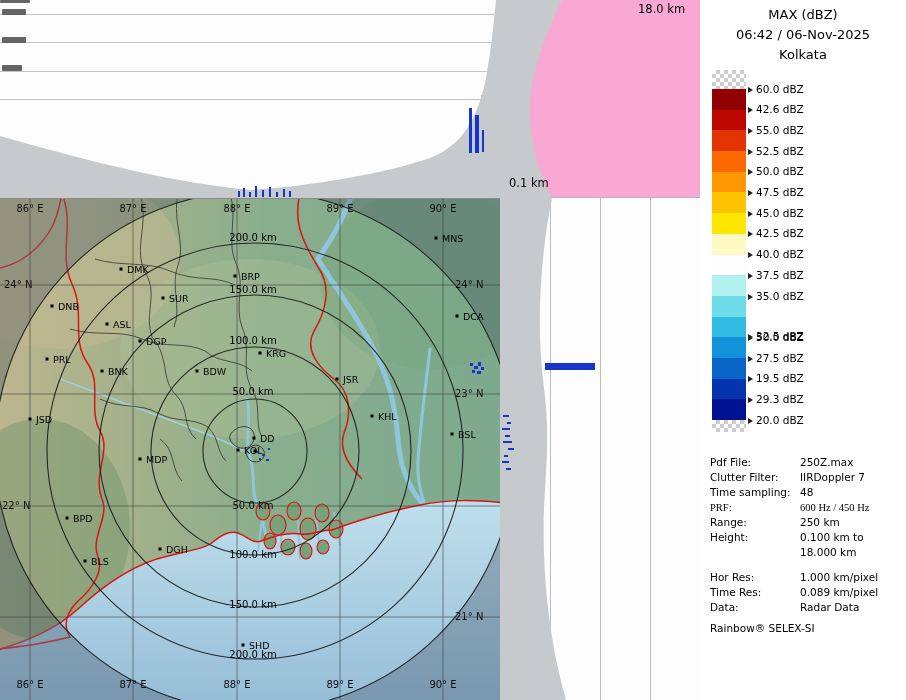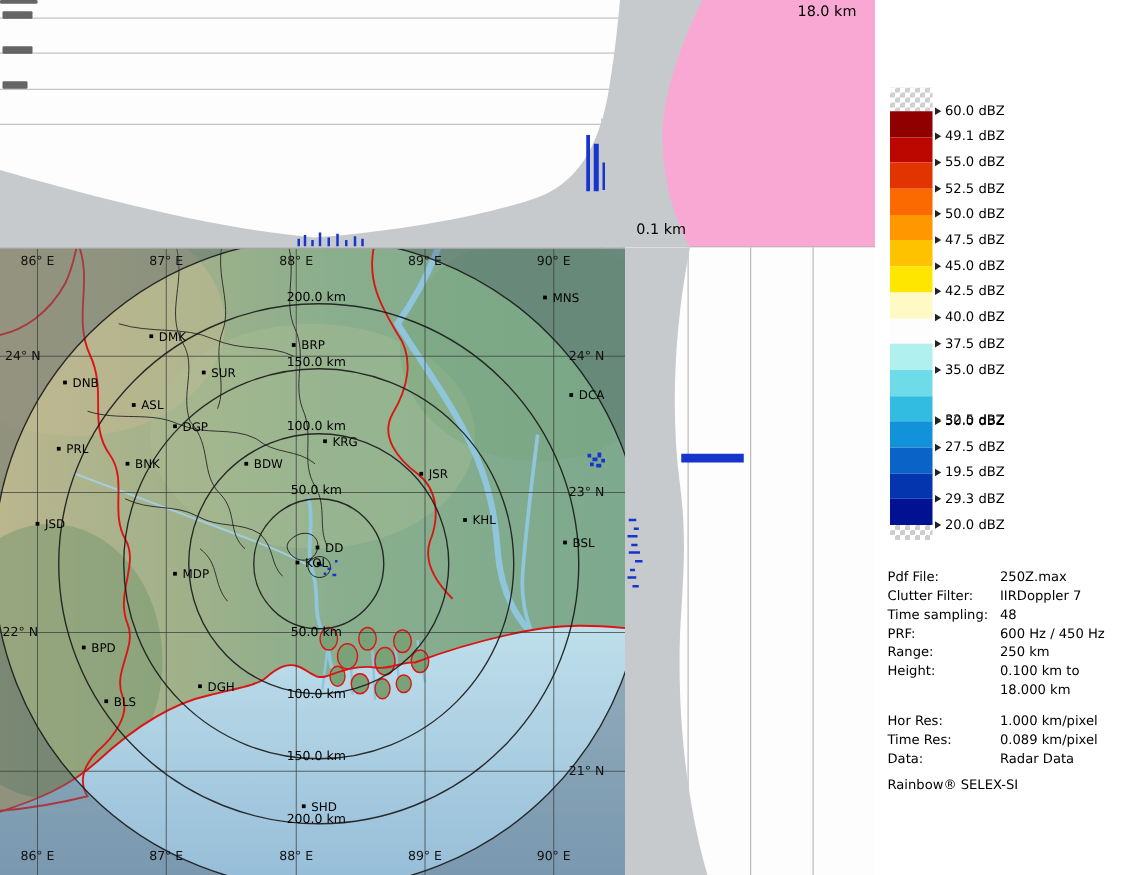--- a/index.html
+++ b/index.html
@@ -267,20 +267,25 @@
           <text x="166" y="353.5" class="city" text-anchor="start">DGH</text>
           <rect x="83.5" y="360.5" width="3" height="3" fill="#000"></rect>
           <text x="91" y="365.5" class="city" text-anchor="start">BLS</text>
           <rect x="241.5" y="444.5" width="3" height="3" fill="#000"></rect>
           <text x="249" y="449.5" class="city" text-anchor="start">SHD</text>
         </g>
     </svg>
   </div>
 
   <div id="legend-panel" class="panel">
+    <div id="legend-title-block">
+      <div>MAX (dBZ)</div>
+      <div>06:42 / 06-Nov-2025</div>
+      <div>Kolkata</div>
+    </div>
     <div id="colorbar">
         <div class="checker" style="height: 19px;"></div>
         <div class="cell" style="height: 20.7px; background: rgb(144, 0, 0);"></div>
         <div class="cell" style="height: 20.7px; background: rgb(188, 6, 0);"></div>
         <div class="cell" style="height: 20.7px; background: rgb(226, 52, 0);"></div>
         <div class="cell" style="height: 20.7px; background: rgb(250, 106, 0);"></div>
         <div class="cell" style="height: 20.7px; background: rgb(255, 152, 0);"></div>
         <div class="cell" style="height: 20.7px; background: rgb(255, 194, 0);"></div>
         <div class="cell" style="height: 20.7px; background: rgb(255, 230, 0);"></div>
         <div class="cell" style="height: 20.7px; background: rgb(255, 249, 196);"></div>
@@ -289,42 +294,42 @@
         <div class="cell" style="height: 20.7px; background: rgb(110, 220, 232);"></div>
         <div class="cell" style="height: 20.7px; background: rgb(50, 188, 226);"></div>
         <div class="cell" style="height: 20.7px; background: rgb(18, 146, 216);"></div>
         <div class="cell" style="height: 20.7px; background: rgb(10, 100, 200);"></div>
         <div class="cell" style="height: 20.7px; background: rgb(4, 52, 174);"></div>
         <div class="cell" style="height: 20.7px; background: rgb(0, 18, 146);"></div>
         <div class="checker" style="height: 12px;"></div>
       </div>
     <div id="scale-labels">
         <div class="scale-label" style="top: 83.5px;"><span class="tri"></span><span>60.0 dBZ</span></div>
-        <div class="scale-label" style="top: 104.2px;"><span class="tri"></span><span>49.1 dBZ</span></div>
+        <div class="scale-label" style="top: 104.2px;"><span class="tri"></span><span>42.6 dBZ</span></div>
         <div class="scale-label" style="top: 124.9px;"><span class="tri"></span><span>55.0 dBZ</span></div>
         <div class="scale-label" style="top: 145.6px;"><span class="tri"></span><span>52.5 dBZ</span></div>
         <div class="scale-label" style="top: 166.3px;"><span class="tri"></span><span>50.0 dBZ</span></div>
         <div class="scale-label" style="top: 187px;"><span class="tri"></span><span>47.5 dBZ</span></div>
         <div class="scale-label" style="top: 207.7px;"><span class="tri"></span><span>45.0 dBZ</span></div>
         <div class="scale-label" style="top: 228.4px;"><span class="tri"></span><span>42.5 dBZ</span></div>
         <div class="scale-label" style="top: 249.1px;"><span class="tri"></span><span>40.0 dBZ</span></div>
         <div class="scale-label" style="top: 269.8px;"><span class="tri"></span><span>37.5 dBZ</span></div>
         <div class="scale-label" style="top: 290.5px;"><span class="tri"></span><span>35.0 dBZ</span></div>
         <div class="scale-label" style="top: 311.2px; margin-top: 20px;"><span class="tri"></span><span>32.5 dBZ</span></div>
         <div class="scale-label" style="top: 331.9px;"><span class="tri"></span><span>50.0 dBZ</span></div>
         <div class="scale-label" style="top: 352.6px;"><span class="tri"></span><span>27.5 dBZ</span></div>
         <div class="scale-label" style="top: 373.3px;"><span class="tri"></span><span>19.5 dBZ</span></div>
         <div class="scale-label" style="top: 394px;"><span class="tri"></span><span>29.3 dBZ</span></div>
         <div class="scale-label" style="top: 414.7px;"><span class="tri"></span><span>20.0 dBZ</span></div>
       </div>
     <div id="meta-rows">
         <div class="meta-row" style="top: 456px;"><span class="m-label">Pdf File:</span><span class="m-value">250Z.max</span></div>
         <div class="meta-row" style="top: 471px;"><span class="m-label">Clutter Filter:</span><span class="m-value">IIRDoppler 7</span></div>
         <div class="meta-row" style="top: 486px;"><span class="m-label">Time sampling:</span><span class="m-value">48</span></div>
-        <div class="meta-row" style="top: 501px;"><span class="m-label">PRF:</span><span class="m-value">600 Hz / 450 Hz</span></div>
+        <div class="meta-row" style="top: 501px; font-family: Liberation Serif, serif;"><span class="m-label">PRF:</span><span class="m-value">600 Hz / 450 Hz</span></div>
         <div class="meta-row" style="top: 516px;"><span class="m-label">Range:</span><span class="m-value">250 km</span></div>
         <div class="meta-row" style="top: 531px;"><span class="m-label">Height:</span><span class="m-value">0.100 km to</span></div>
         <div class="meta-row" style="top: 546px;"><span class="m-label"></span><span class="m-value">18.000 km</span></div>
         <div class="meta-row" style="top: 571px;"><span class="m-label">Hor Res:</span><span class="m-value">1.000 km/pixel</span></div>
         <div class="meta-row" style="top: 586px;"><span class="m-label">Time Res:</span><span class="m-value">0.089 km/pixel</span></div>
         <div class="meta-row" style="top: 601px;"><span class="m-label">Data:</span><span class="m-value">Radar Data</span></div>
       </div>
     <div id="legend-footer">Rainbow® SELEX-SI</div>
   </div>
 

